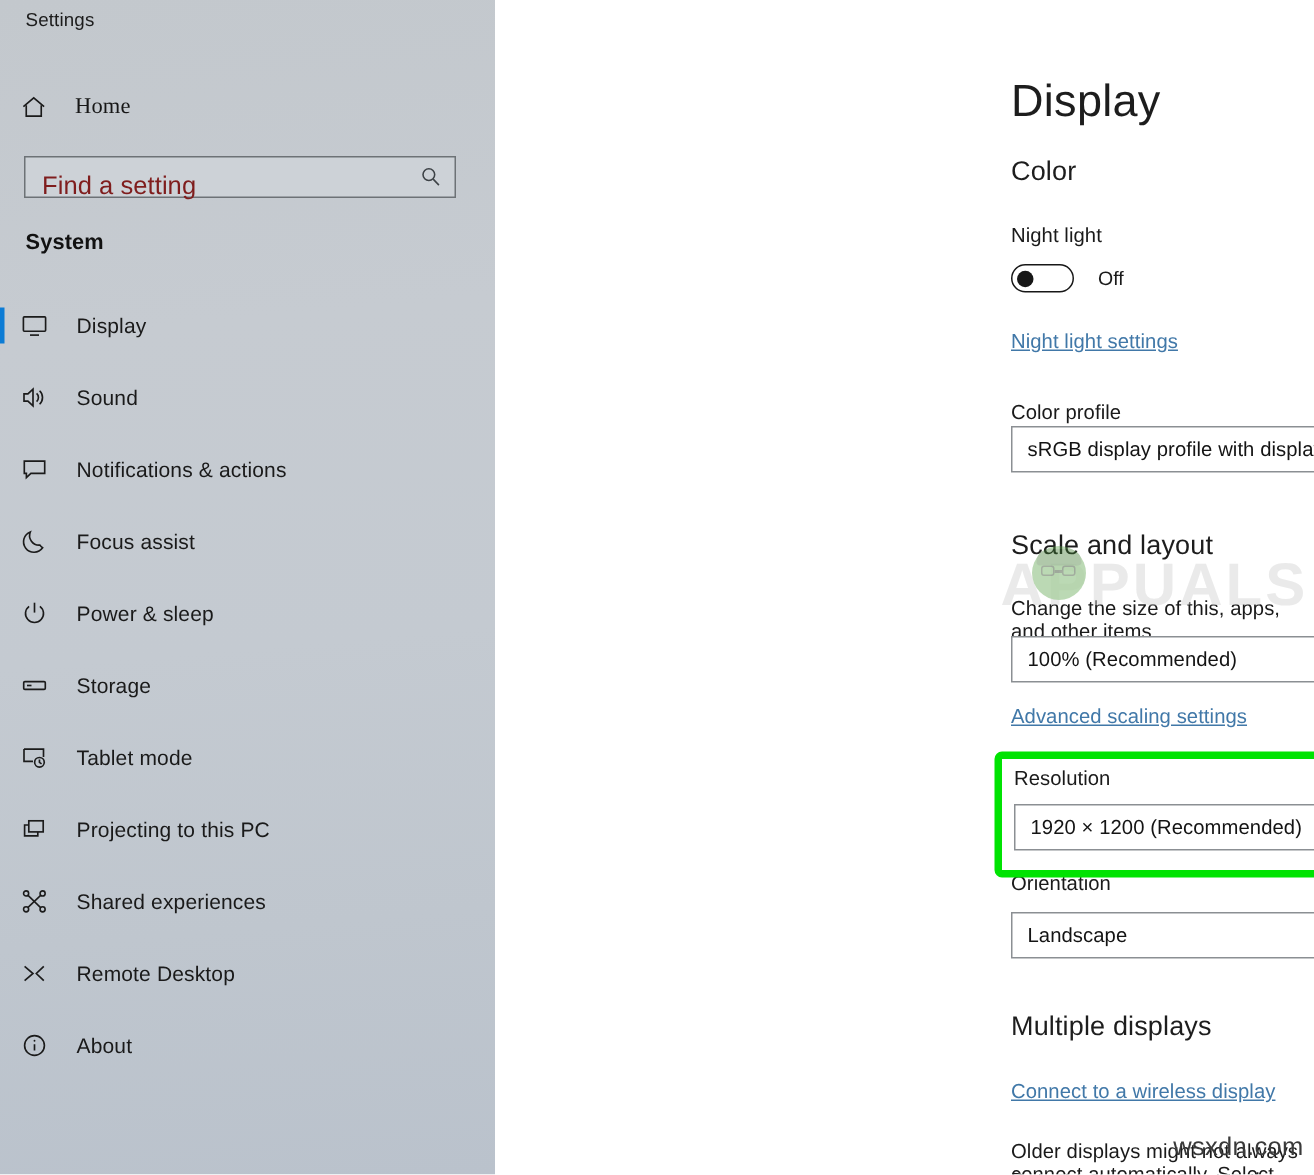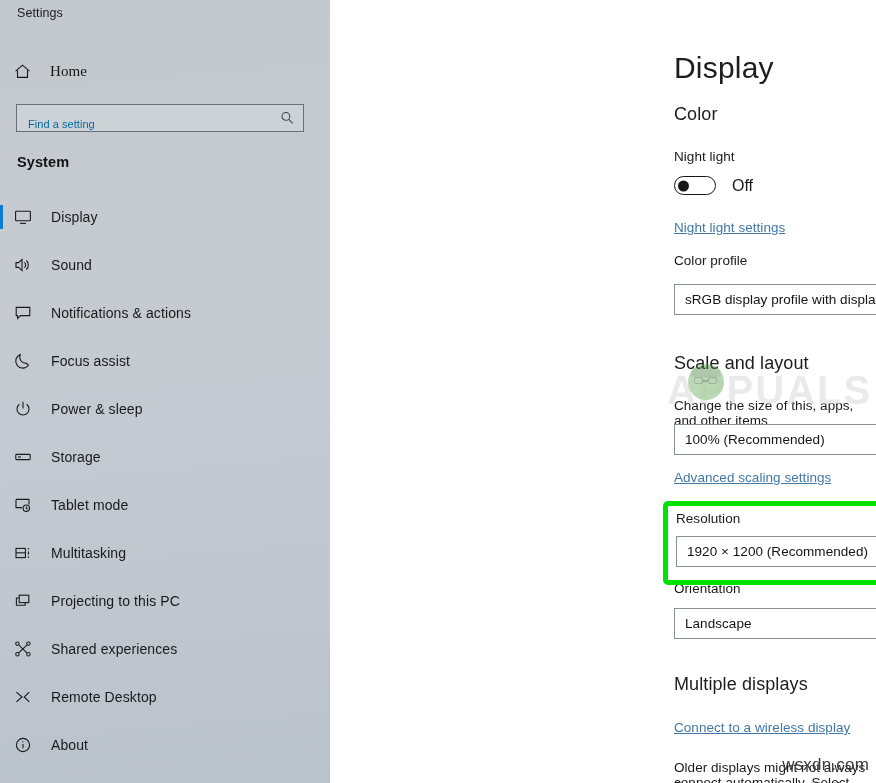--- a/index.html
+++ b/index.html
@@ -57,22 +57,22 @@
     position: absolute;
     left: 16px; top: 104px;
     width: 288px; height: 28px;
     border: 1.6px solid #6d7276;
     background: #cdd2d7;
     display: flex;
     align-items: center;
   }
   .sb-search .ph {
     flex: 1 1 auto;
-    font-size: 11px;
-    color: #0369a1;
+    font-size: 17px;
+    color: #7f1d1d;
     padding-left: 11px;
     letter-spacing: 0.05px;
     white-space: nowrap;
     overflow: hidden;
     margin-top: 12px;
   }
   .sb-search .mag {
     flex: 0 0 auto;
     padding-right: 9px;
     display: flex; align-items: center;
@@ -177,21 +177,21 @@
   }
   .toggle .knob {
     position: absolute;
     left: 3px; top: 50%;
     transform: translateY(-50%);
     width: 11px; height: 11px;
     border-radius: 50%;
     background: #171717;
   }
   .toggle-state {
-    font-size: 16px;
+    font-size: 13px;
     color: #1a1a1a;
     margin-left: 16px;
   }
 
   
   .dropdown {
     border: 1.3px solid #8b8f93;
     background: #ffffff;
     height: 31px;
     display: flex;
@@ -387,33 +387,20 @@
           <svg width="18" height="18" viewBox="0 0 18 18" fill="none" stroke="currentColor" stroke-width="1.1">
             <path d="M2 3.4 H15 V8.6"></path>
             <path d="M2 3.4 V11.6 H8"></path>
             <circle cx="12.3" cy="12.2" r="3.2"></circle>
             <path d="M12.3 10.4 V12.2 L13.7 13.2"></path>
           </svg>
         </span>
         <span class="lbl">Tablet mode</span>
       </div>
 
-      <div class="nav-item">
-        <span class="accent"></span>
-        <span class="ico">
-          <svg width="18" height="18" viewBox="0 0 18 18" fill="none" stroke="currentColor" stroke-width="1.1">
-            <rect x="2" y="4.4" width="9.4" height="9.2"></rect>
-            <path d="M2 8.8 H11.4"></path>
-            <path d="M14.4 4 V5.6"></path>
-            <path d="M14.4 7.6 V10.4"></path>
-            <path d="M14.4 12.4 V14"></path>
-          </svg>
-        </span>
-        <span class="lbl">Multitasking</span>
-      </div>
 
       <div class="nav-item">
         <span class="accent"></span>
         <span class="ico">
           <svg width="18" height="18" viewBox="0 0 18 18" fill="none" stroke="currentColor" stroke-width="1.1">
             <rect x="5.2" y="3.2" width="9.6" height="7.4"></rect>
             <path d="M5.2 6 H2.4 V13.2 H11.2 V10.6"></path>
           </svg>
         </span>
         <span class="lbl">Projecting to this PC</span>
@@ -470,21 +457,21 @@
 
     <div class="toggle-row main-abs" style="left:344px; top:176px;">
       <div class="toggle">
         <span class="knob"></span>
       </div>
       <span class="toggle-state">Off</span>
     </div>
 
     <div class="link main-abs" style="left:344px; top:220px;">Night light settings</div>
 
-    <div class="lbl-sm main-abs" style="left:344px; top:253px;">Color profile</div>
+    <div class="lbl-sm main-abs" style="left:344px; top:267px;">Color profile</div>
 
     <div class="dropdown main-abs" style="left:344px; top:284px; width:441px;">
       <span class="val">sRGB display profile with display hardware configuration d...</span>
 
     </div>
 
     <div class="sec-head main-abs" style="left:344px; top:353px;">Scale and layout</div>
 
     <div class="lbl-sm main-abs" style="left:344px; top:398px;">Change the size of this, apps, and other items</div>
 

